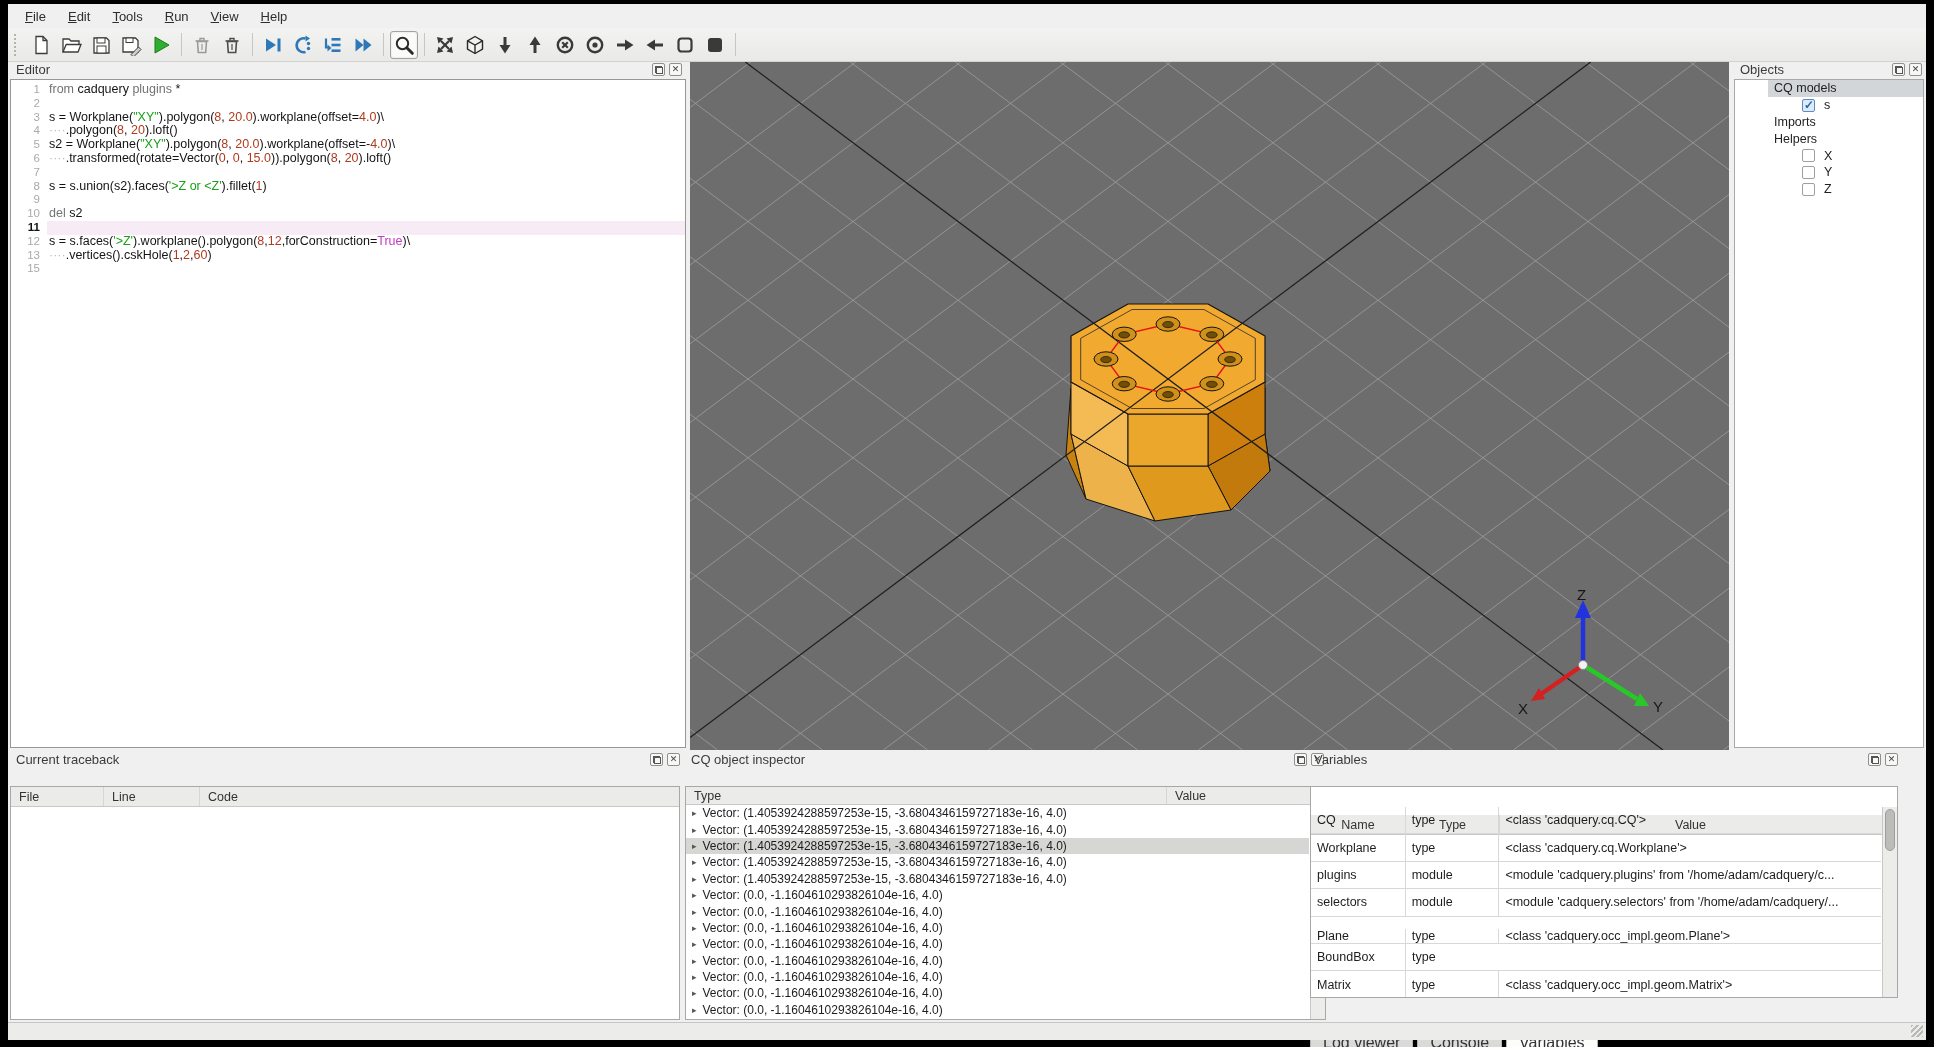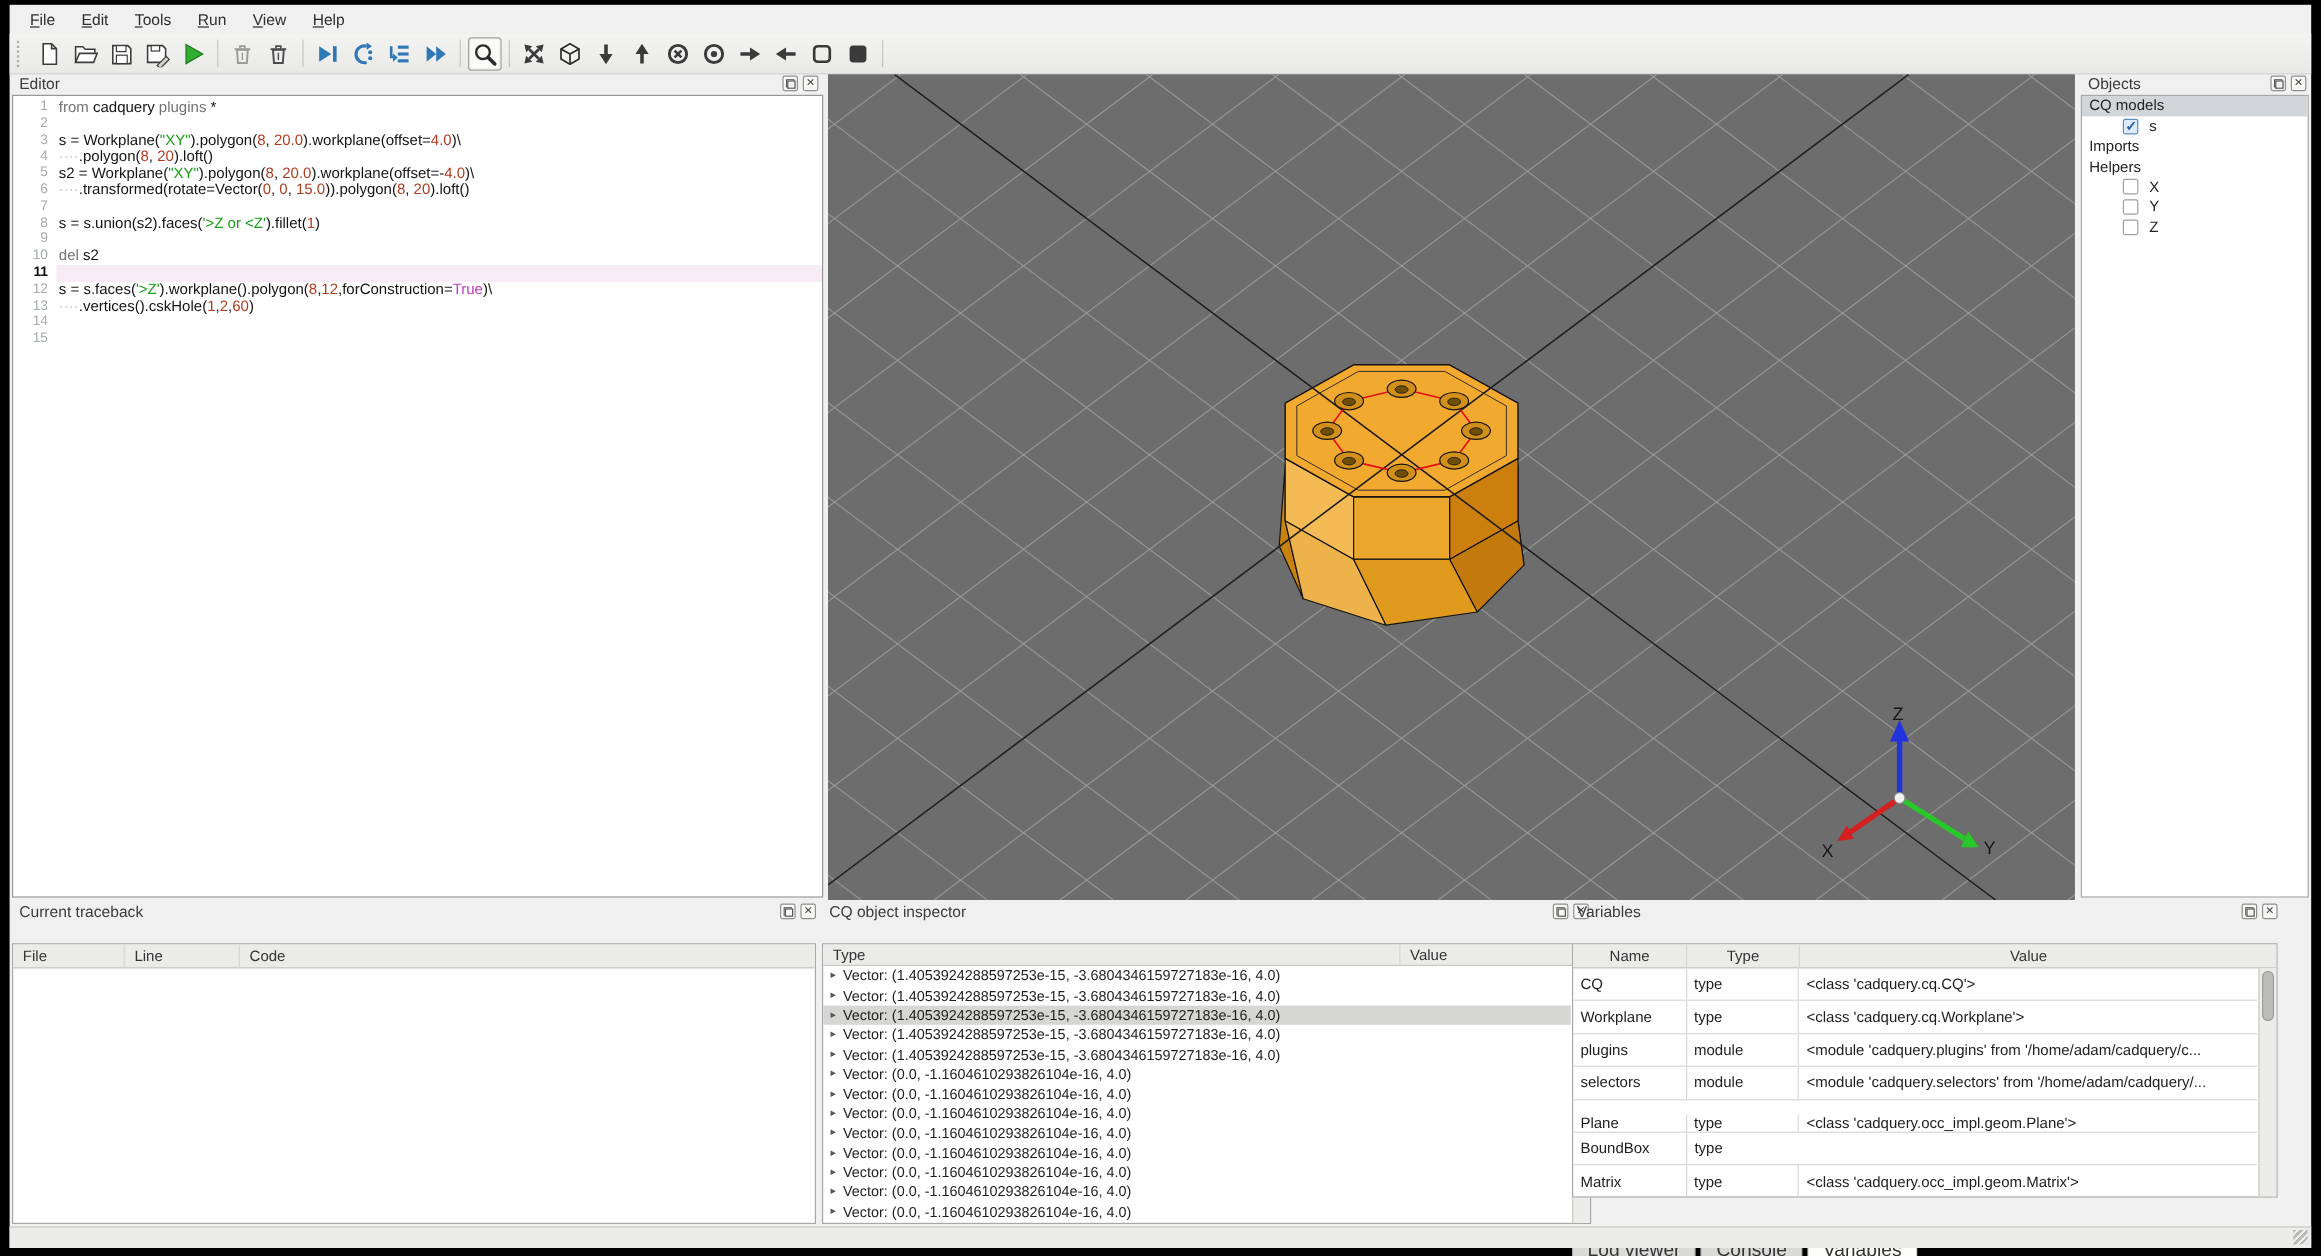--- a/index.html
+++ b/index.html
@@ -42,21 +42,21 @@
   .cline.cur .ct{background:#f7ecf6;}
   .tok-kw{color:#737373;} .tok-str{color:#18a018;} .tok-num{color:#b03a1e;}
   .tok-bool{color:#c33ac3;} .tok-pl{color:#141414;} .tok-ws{color:#bcbcbc;}
 
   
   .viewport{left:682px;top:58px;width:1039px;height:688px;background:#6d6d6d;position:absolute;}
   .viewport svg{display:block;}
 
   
   .objects-panel{left:1726px;top:58px;width:192px;height:688px;}
-  .obox{position:absolute;left:0;top:17px;right:2px;bottom:2px;background:#fff;border:1px solid #a8a8a7;overflow:hidden;}
+  .obox{position:absolute;left:0;top:17px;right:2px;bottom:2px;background:#fff;border:1px solid #a8a8a7;overflow:hidden;padding-left:33px;}
   .orow{height:16.8px;display:flex;align-items:center;font-size:12.5px;color:#222;padding-left:6px;}
   .orow.grp{background:#d2d6d9;}
   .orow.child{padding-left:34px;gap:9px;}
   .cb{width:13px;height:13px;border:1px solid #9aa0a3;background:#fff;border-radius:2px;position:relative;flex:0 0 13px;}
   .cb.on{background:#ddeafa;border-color:#5b8cc0;}
   .cb.on::before{content:"✓";position:absolute;top:-2px;left:1px;font-size:12px;font-weight:bold;color:#2d64a8;}
 
   
   .traceback-panel{left:2px;top:748px;width:674px;height:270px;}
   .inspector-panel{left:677px;top:748px;width:643px;height:270px;}
@@ -266,21 +266,20 @@
           <div class="cline"><span class="ln">4</span><span class="ct"><span class="tok-ws">····</span><span class="tok-pl">.polygon(</span><span class="tok-num">8</span><span class="tok-pl">, </span><span class="tok-num">20</span><span class="tok-pl">).loft()</span></span></div>
           <div class="cline"><span class="ln">5</span><span class="ct"><span class="tok-pl">s2 = Workplane(</span><span class="tok-str">"XY"</span><span class="tok-pl">).polygon(</span><span class="tok-num">8</span><span class="tok-pl">, </span><span class="tok-num">20.0</span><span class="tok-pl">).workplane(offset=-</span><span class="tok-num">4.0</span><span class="tok-pl">)\</span></span></div>
           <div class="cline"><span class="ln">6</span><span class="ct"><span class="tok-ws">····</span><span class="tok-pl">.transformed(rotate=Vector(</span><span class="tok-num">0</span><span class="tok-pl">, </span><span class="tok-num">0</span><span class="tok-pl">, </span><span class="tok-num">15.0</span><span class="tok-pl">)).polygon(</span><span class="tok-num">8</span><span class="tok-pl">, </span><span class="tok-num">20</span><span class="tok-pl">).loft()</span></span></div>
           <div class="cline"><span class="ln">7</span><span class="ct"></span></div>
           <div class="cline"><span class="ln">8</span><span class="ct"><span class="tok-pl">s = s.union(s2).faces(</span><span class="tok-str">'&gt;Z or &lt;Z'</span><span class="tok-pl">).fillet(</span><span class="tok-num">1</span><span class="tok-pl">)</span></span></div>
           <div class="cline"><span class="ln">9</span><span class="ct"></span></div>
           <div class="cline"><span class="ln">10</span><span class="ct"><span class="tok-kw">del</span><span class="tok-pl"> s2</span></span></div>
           <div class="cline cur"><span class="ln">11</span><span class="ct"></span></div>
           <div class="cline"><span class="ln">12</span><span class="ct"><span class="tok-pl">s = s.faces(</span><span class="tok-str">'&gt;Z'</span><span class="tok-pl">).workplane().polygon(</span><span class="tok-num">8</span><span class="tok-pl">,</span><span class="tok-num">12</span><span class="tok-pl">,forConstruction=</span><span class="tok-bool">True</span><span class="tok-pl">)\</span></span></div>
           <div class="cline"><span class="ln">13</span><span class="ct"><span class="tok-ws">····</span><span class="tok-pl">.vertices().cskHole(</span><span class="tok-num">1</span><span class="tok-pl">,</span><span class="tok-num">2</span><span class="tok-pl">,</span><span class="tok-num">60</span><span class="tok-pl">)</span></span></div>
-          <div class="cline"><span class="ln">14</span><span class="ct"></span></div>
           <div class="cline"><span class="ln">15</span><span class="ct"></span></div>
         </div>
   </div>
 
   <div class="viewport">
     <svg id="vpsvg" width="1039" height="688">
           <rect x="0" y="0" width="1039" height="688" fill="#6d6d6d"></rect>
           <line x1="-1099.7" y1="0" x2="-182.36666666666667" y2="688" stroke="#9e9e9e" stroke-width="1" opacity="0.8"></line>
           <line x1="-994.7" y1="0" x2="-77.36666666666667" y2="688" stroke="#9e9e9e" stroke-width="1" opacity="0.8"></line>
           <line x1="-889.7" y1="0" x2="27.633333333333326" y2="688" stroke="#9e9e9e" stroke-width="1" opacity="0.8"></line>
@@ -483,21 +482,21 @@
   </div>
 
   <div class="panel variables-panel">
     <div class="ptitle"><span>Variables</span>
       <span class="pbtns">
             <span class="pbtn float"></span>
             <span class="pbtn close"></span>
           </span>
     </div>
     <div class="tbox" style="left:2px;top:34px;right:4px;height:212px;">
-      <div class="thead" style="height:20px;">
+      <div class="thead" style="height:20px;margin-top:28px;">
         <div class="hc" style="left:0;width:94px;justify-content:center;padding-left:0;">Name</div>
         <div class="hc" style="left:94px;width:94px;justify-content:center;padding-left:0;">Type</div>
         <div class="hc" style="left:188px;right:16px;justify-content:center;padding-left:0;">Value</div>
       </div>
       <div id="vrows" style="position:absolute;left:0;top:20px;right:0;bottom:0;">
             <div class="vrow" style="top: 0px; height: 27.4px;">
               <div class="vcell" style="width: 94px;">CQ</div>
               <div class="vcell" style="width: 94px;">type</div>
               <div class="vcell" style="width: 384px;">&lt;class 'cadquery.cq.CQ'&gt;</div>
             </div>

